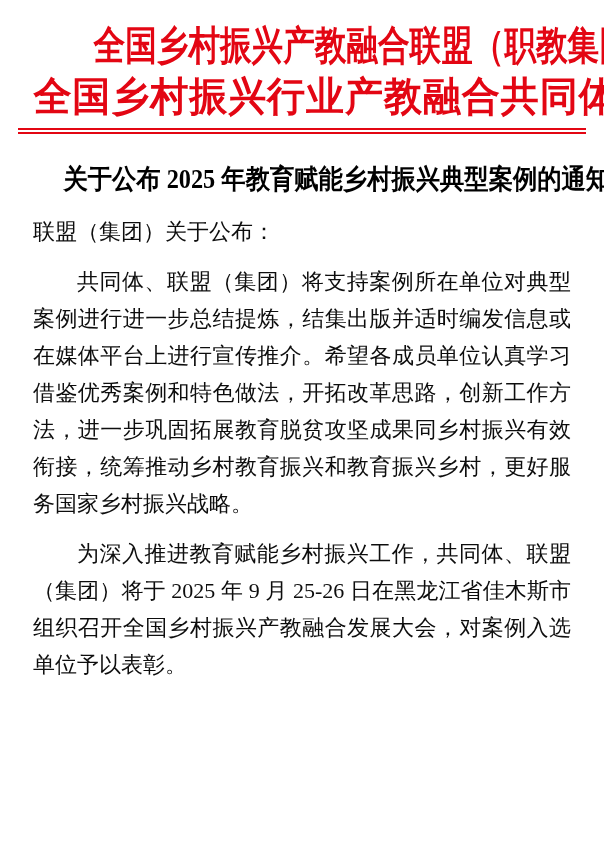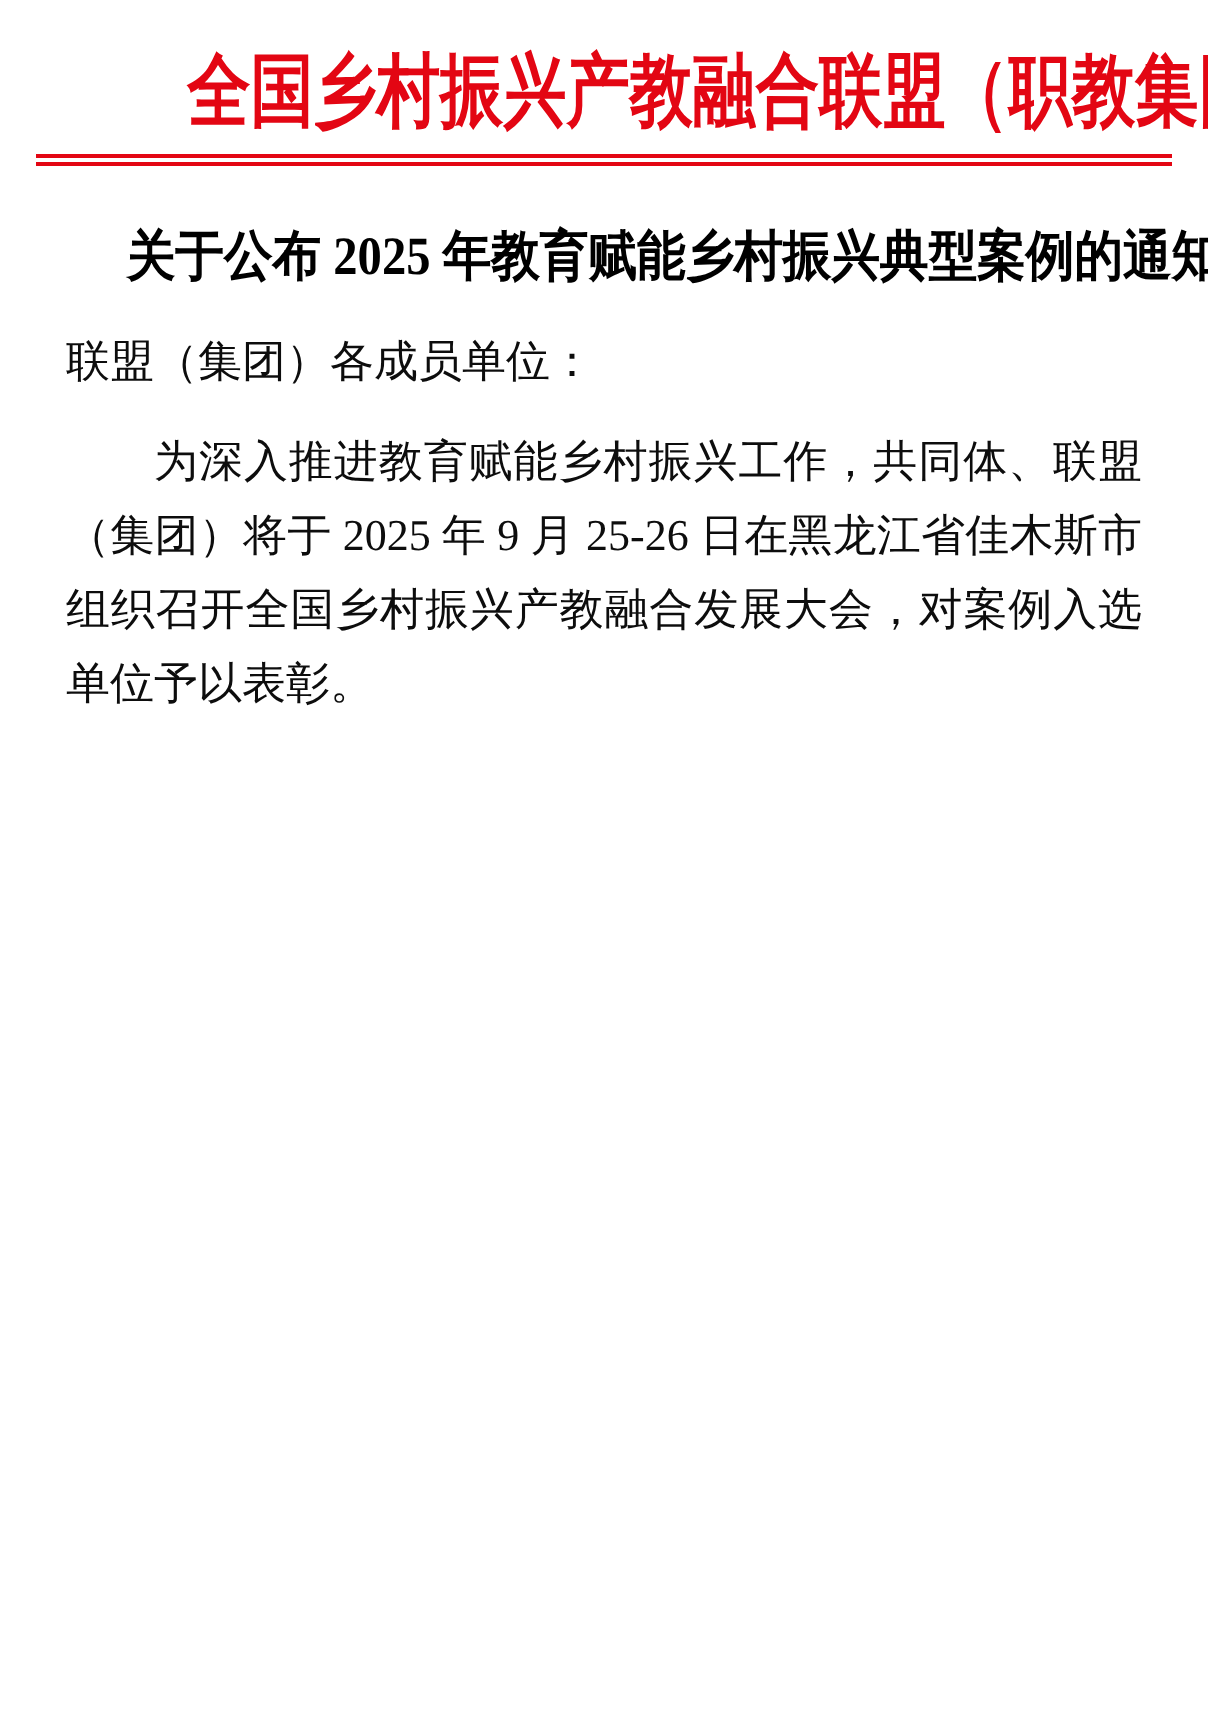--- a/index.html
+++ b/index.html
@@ -37,29 +37,33 @@
 </style>
 </head>
 <body>
 
 <div class="page">
 
   <header class="doc-header">
     <div class="org-line-wrap">
       <span class="org-line org-line-1">全国乡村振兴产教融合联盟（职教集团）</span>
     </div>
+    <div class="org-line-wrap">
+      <span class="org-line org-line-2">全国乡村振兴行业产教融合共同体</span>
+    </div>
     <div class="red-rule"></div>
   </header>
 
   <main class="doc-body">
     <h1 class="notice-title-wrap">
       <span class="notice-title">关于公布 2025 年教育赋能乡村振兴典型案例的通知</span>
     </h1>
 
-    <p class="salutation">联盟（集团）各成员单位：</p>
+    <p class="salutation">联盟（集团）关于公布：</p>
 
 
+    <p class="para">共同体、联盟（集团）将支持案例所在单位对典型案例进行进一步总结提炼，结集出版并适时编发信息或在媒体平台上进行宣传推介。希望各成员单位认真学习借鉴优秀案例和特色做法，开拓改革思路，创新工作方法，进一步巩固拓展教育脱贫攻坚成果同乡村振兴有效衔接，统筹推动乡村教育振兴和教育振兴乡村，更好服务国家乡村振兴战略。</p>
 
     <p class="para">为深入推进教育赋能乡村振兴工作，共同体、联盟（集团）将于 2025 年 9 月 25-26 日在黑龙江省佳木斯市组织召开全国乡村振兴产教融合发展大会，对案例入选单位予以表彰。</p>
 
   </main>
 
 </div>
 
 </body></html>

